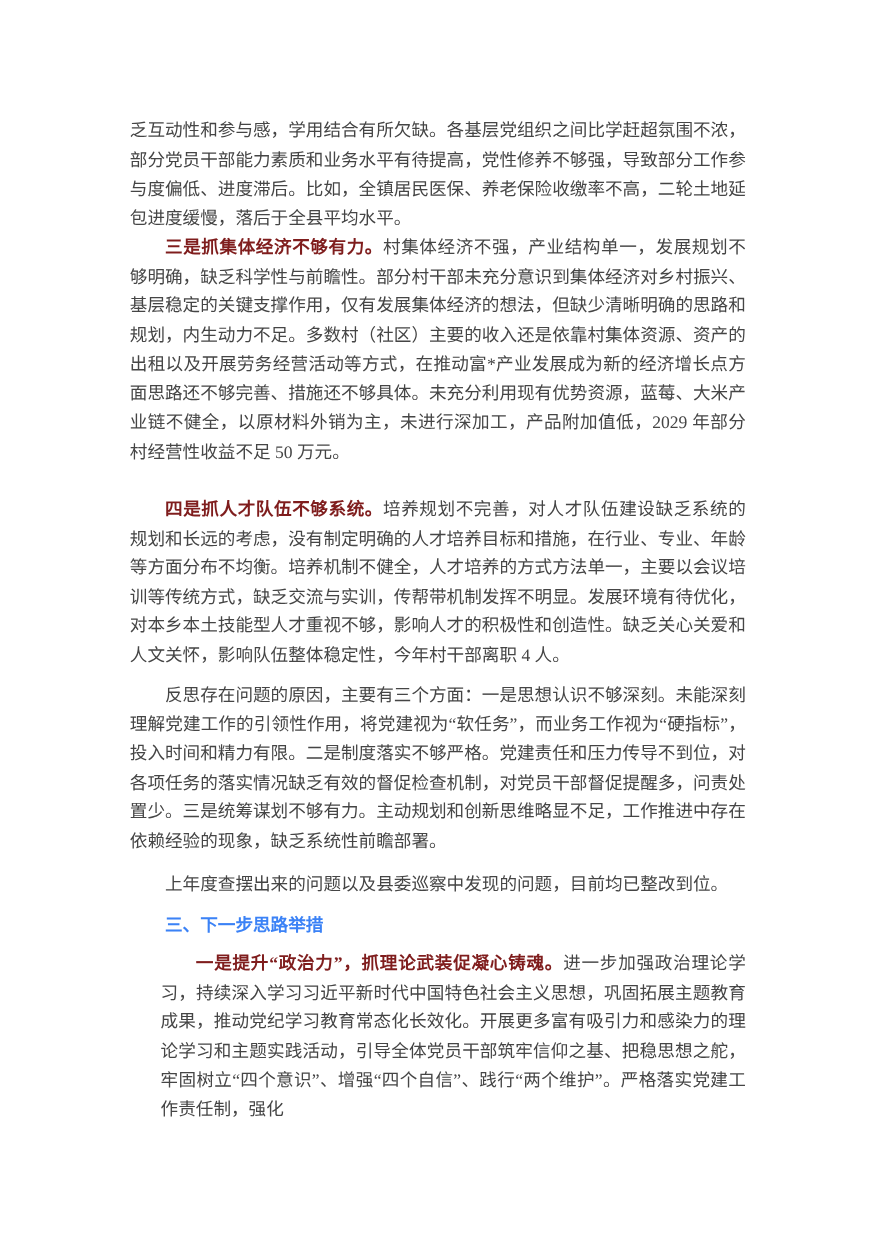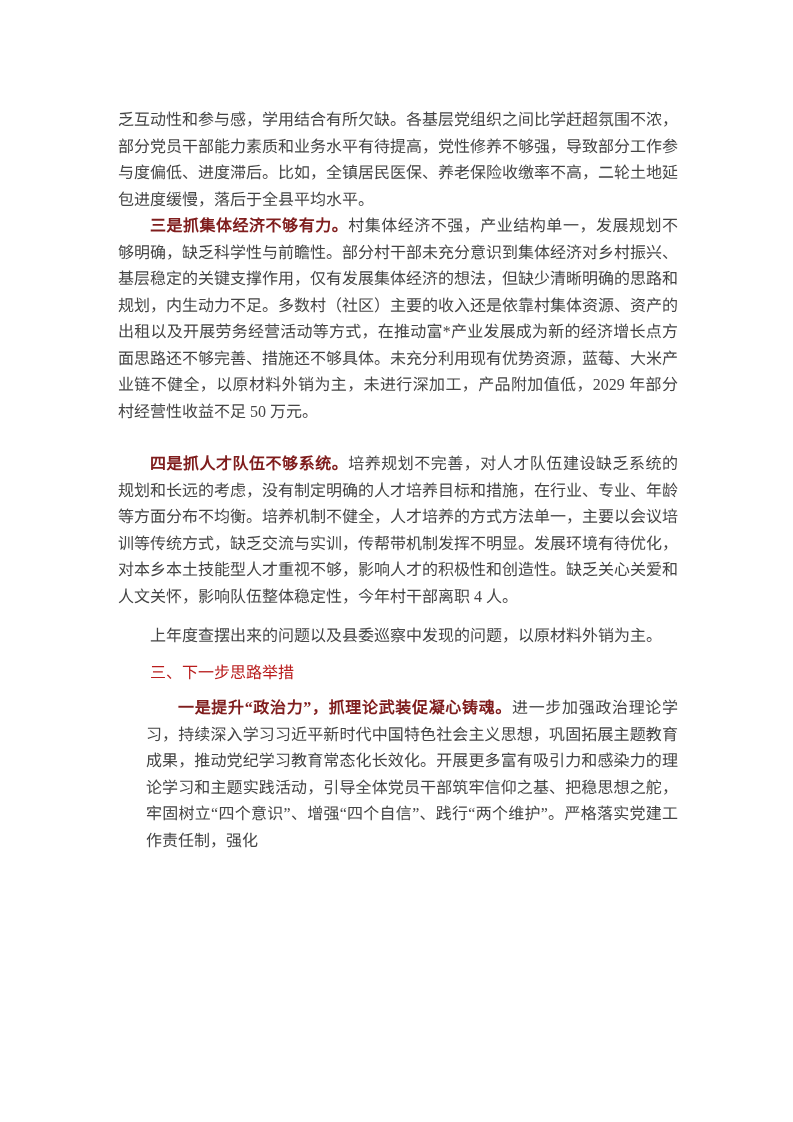--- a/index.html
+++ b/index.html
@@ -31,42 +31,43 @@
     word-break: break-all;
   }
   .para .lead {
     font-weight: bold;
     color: #7f1d1d;
   }
   .indented {
     text-indent: 32px;
   }
   .heading {
-    font-weight: normal;
-    color: #b91c1c;
+    font-weight: bold;
+    color: #3b82f6;
   }
   .gap0  { margin-top: 0; }
   .gap14 { margin-top: 26px; }
   .gap10 { margin-top: 10px; }
   .gap13 { margin-top: 13px; }
   .gap9  { margin-top: 9px; margin-left: 28px; }
 </style>
 </head>
 <body>
 
 <div class="page">
   <div class="content">
 
     <p class="para gap0"><span>乏互动性和参与感，学用结合有所欠缺。各基层党组织之间比学赶超氛围不浓，部分党员干部能力素质和业务水平有待提高，党性修养不够强，导致部分工作参与度偏低、进度滞后。比如，全镇居民医保、养老保险收缴率不高，二轮土地延包进度缓慢，落后于全县平均水平。</span></p>
 
     <p class="para indented gap0"><strong class="lead">三是抓集体经济不够有力。</strong><span>村集体经济不强，产业结构单一，发展规划不够明确，缺乏科学性与前瞻性。部分村干部未充分意识到集体经济对乡村振兴、基层稳定的关键支撑作用，仅有发展集体经济的想法，但缺少清晰明确的思路和规划，内生动力不足。多数村（社区）主要的收入还是依靠村集体资源、资产的出租以及开展劳务经营活动等方式，在推动富*产业发展成为新的经济增长点方面思路还不够完善、措施还不够具体。未充分利用现有优势资源，蓝莓、大米产业链不健全，以原材料外销为主，未进行深加工，产品附加值低，2029 年部分村经营性收益不足 50 万元。</span></p>
 
     <p class="para indented gap14"><strong class="lead">四是抓人才队伍不够系统。</strong><span>培养规划不完善，对人才队伍建设缺乏系统的规划和长远的考虑，没有制定明确的人才培养目标和措施，在行业、专业、年龄等方面分布不均衡。培养机制不健全，人才培养的方式方法单一，主要以会议培训等传统方式，缺乏交流与实训，传帮带机制发挥不明显。发展环境有待优化，对本乡本土技能型人才重视不够，影响人才的积极性和创造性。缺乏关心关爱和人文关怀，影响队伍整体稳定性，今年村干部离职 4 人。</span></p>
 
+    <p class="para indented gap10"><span>反思存在问题的原因，主要有三个方面：一是思想认识不够深刻。未能深刻理解党建工作的引领性作用，将党建视为“软任务”，而业务工作视为“硬指标”，投入时间和精力有限。二是制度落实不够严格。党建责任和压力传导不到位，对各项任务的落实情况缺乏有效的督促检查机制，对党员干部督促提醒多，问责处置少。三是统筹谋划不够有力。主动规划和创新思维略显不足，工作推进中存在依赖经验的现象，缺乏系统性前瞻部署。</span></p>
 
-    <p class="para indented gap13"><span>上年度查摆出来的问题以及县委巡察中发现的问题，以原材料外销为主。</span></p>
+    <p class="para indented gap13"><span>上年度查摆出来的问题以及县委巡察中发现的问题，目前均已整改到位。</span></p>
 
     <p class="para indented heading gap10"><span>三、下一步思路举措</span></p>
 
     <p class="para indented gap9"><strong class="lead">一是提升“政治力”，抓理论武装促凝心铸魂。</strong><span>进一步加强政治理论学习，持续深入学习习近平新时代中国特色社会主义思想，巩固拓展主题教育成果，推动党纪学习教育常态化长效化。开展更多富有吸引力和感染力的理论学习和主题实践活动，引导全体党员干部筑牢信仰之基、把稳思想之舵，牢固树立“四个意识”、增强“四个自信”、践行“两个维护”。严格落实党建工作责任制，强化</span></p>
 
   </div>
 </div>
 
 </body></html>

